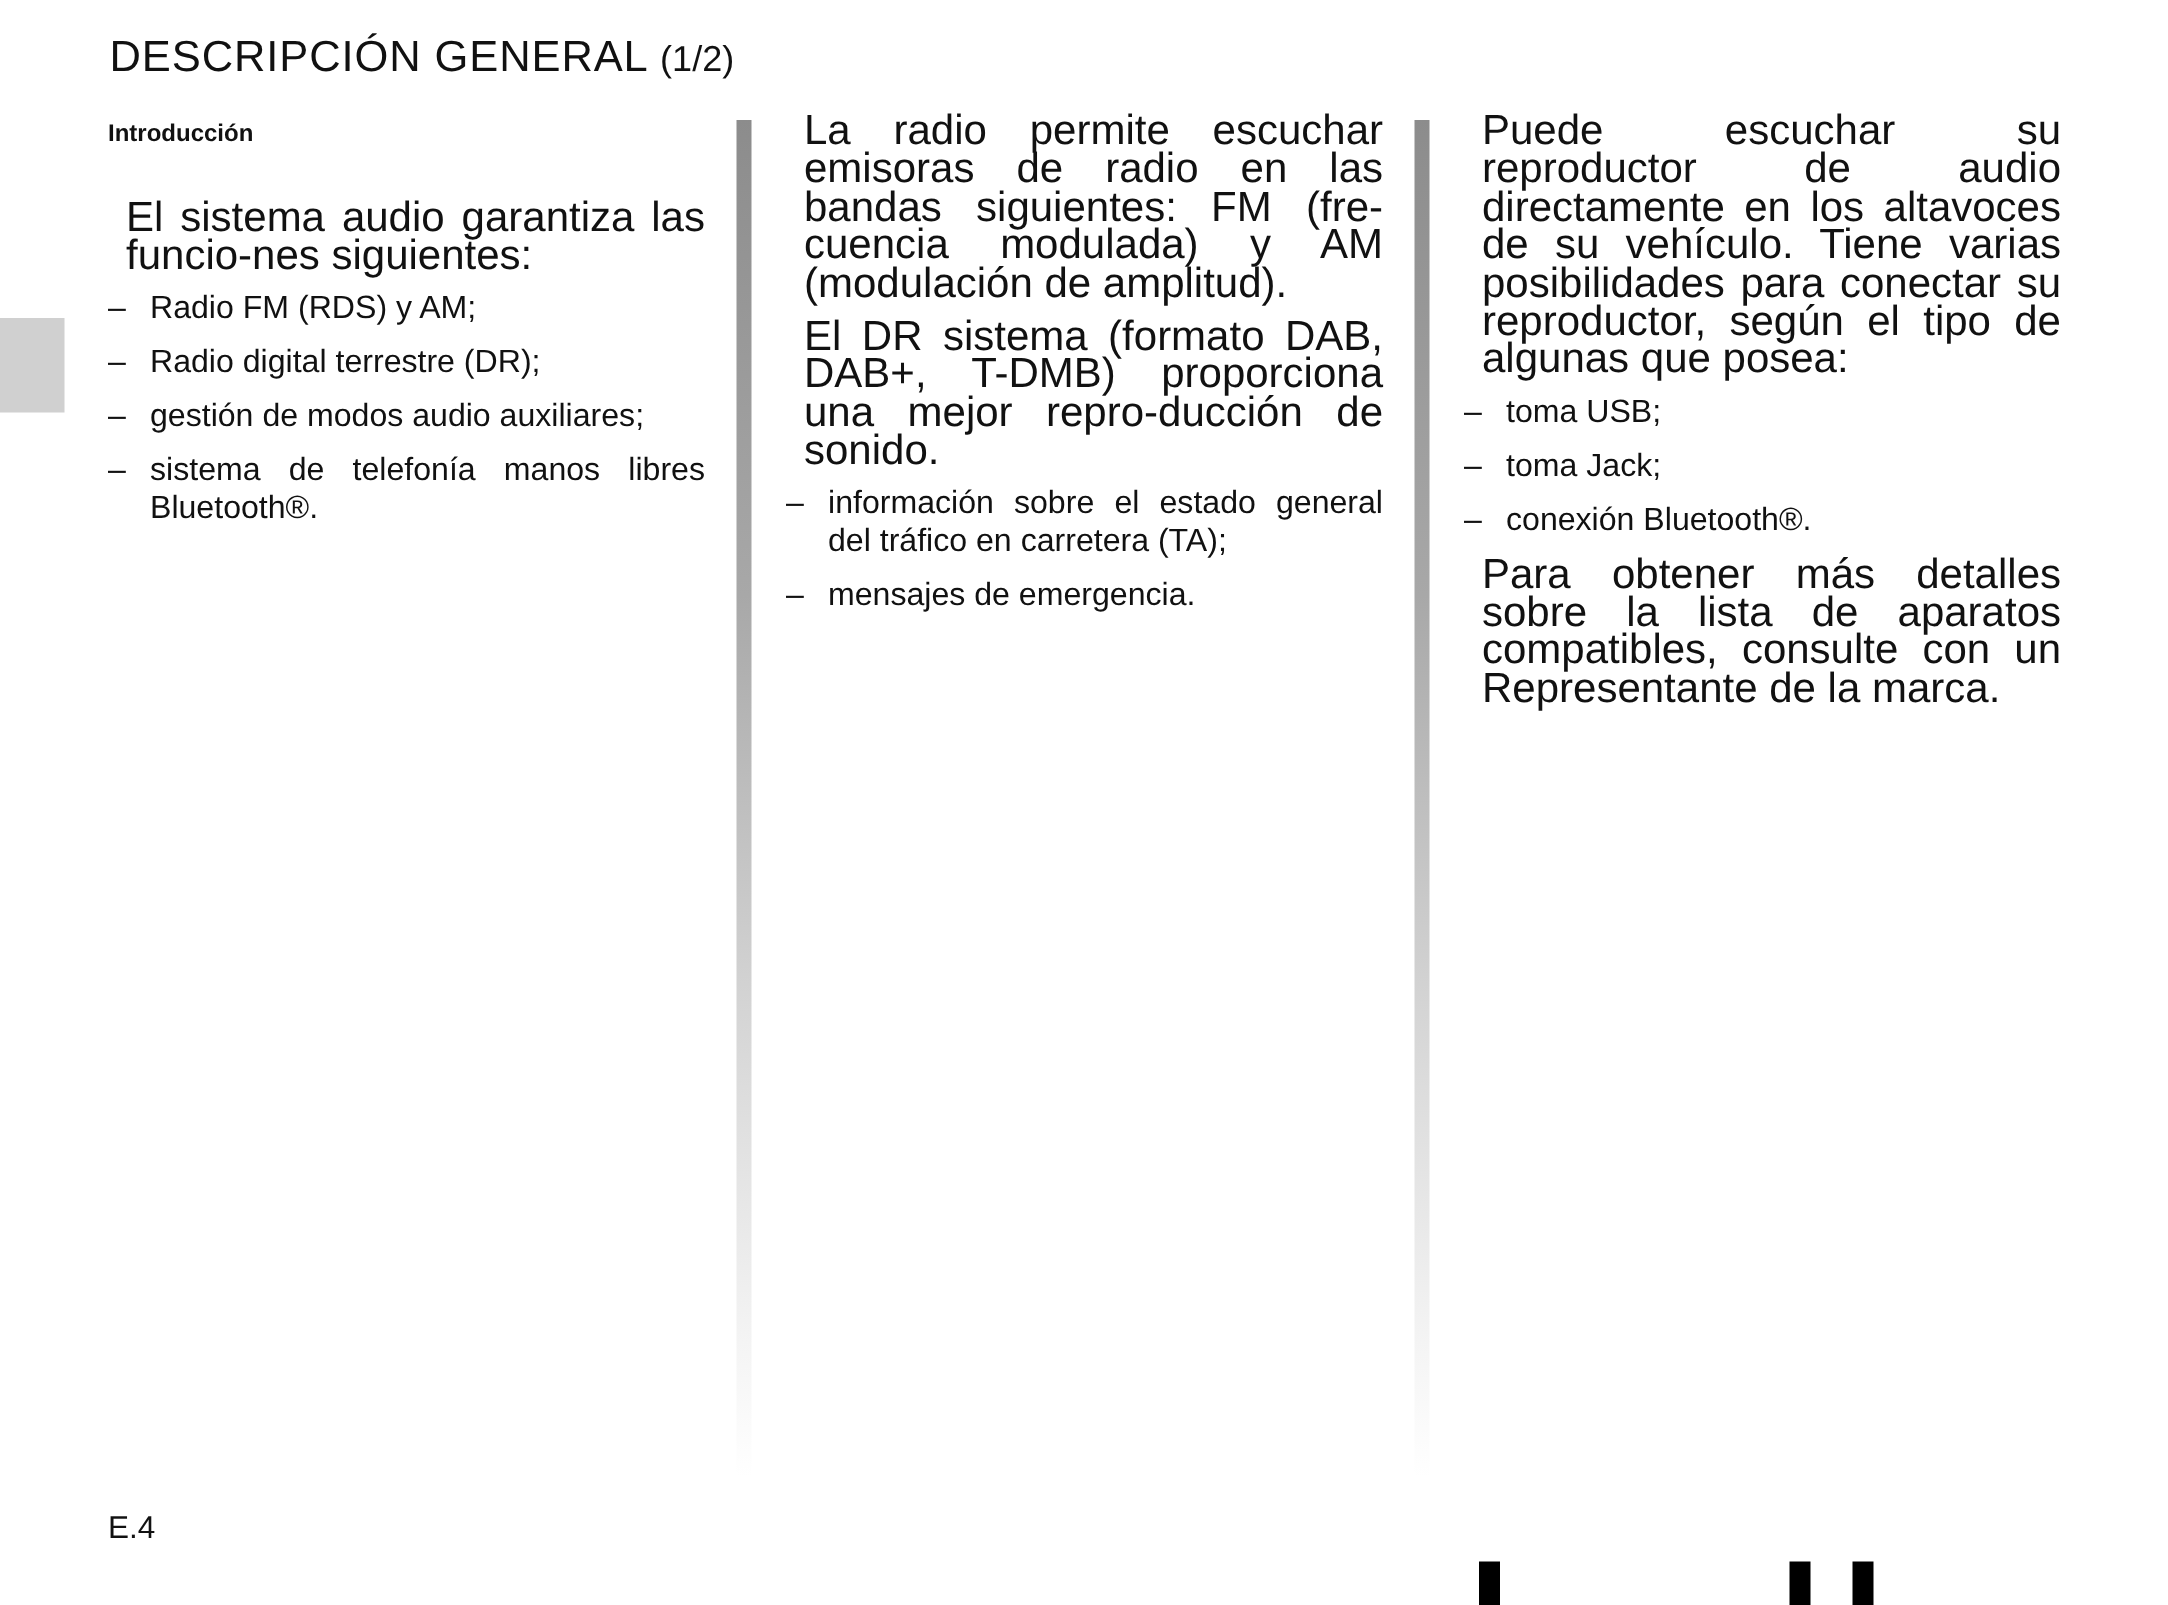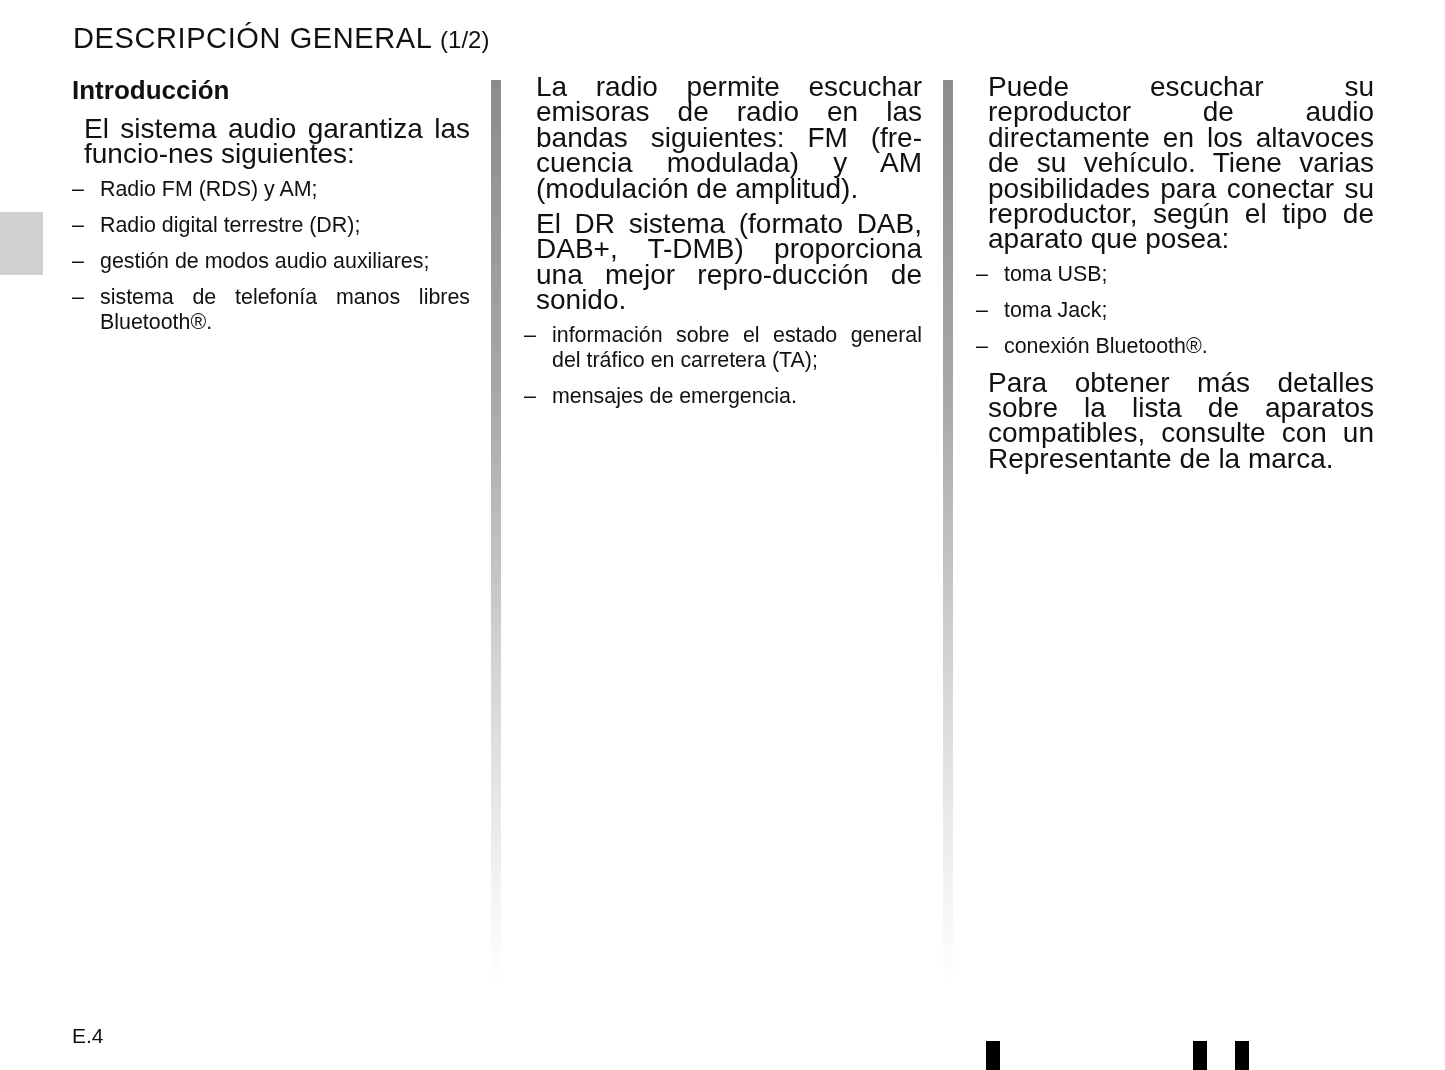--- a/index.html
+++ b/index.html
@@ -43,22 +43,22 @@
       width: 10px;
       height: 905px;
       background: linear-gradient(to bottom, #8c8c8c 0%, #a8a8a8 35%, #d4d4d4 65%, #f4f4f4 90%, #ffffff 100%);
     }
     .col {
       position: absolute;
       top: 74px;
       width: 398px;
     }
     .col h2 {
-      margin: 0 0 10px 0;
-      font-size: 26px;
+      margin: 0 0 26px 0;
+      font-size: 16px;
       font-weight: bold;
       line-height: 32px;
       white-space: nowrap;
     }
     .col p {
       margin: 0 0 10px 12px;
       font-size: 28px;
       line-height: 25.4px;
       text-align: justify;
       text-align-last: left;
@@ -80,21 +80,20 @@
     .col li .dash {
       position: absolute;
       left: 0;
       top: 0;
     }
     .page-number {
       position: absolute;
       left: 72px;
       top: 1007px;
       font-size: 21px;
-      margin-top: 17px;
     }
     .crop-mark {
       position: absolute;
       top: 1041px;
       width: 14px;
       height: 29px;
       background: #000000;
     }
   </style>
 </head>
@@ -126,21 +125,21 @@
       <p>El DR sistema (formato DAB, DAB+, T-DMB) proporciona una mejor repro-ducción de sonido.</p>
       <ul>
         <li><span class="dash">–</span><span>información sobre el estado general del tráfico en carretera (TA);</span></li>
         <li><span class="dash">–</span><span>mensajes de emergencia.</span></li>
       </ul>
     </div>
 </section>
 
 <section class="col" style="left:976px;">
   <div class="blocks">
-      <p>Puede escuchar su reproductor de audio directamente en los altavoces de su vehículo. Tiene varias posibilidades para conectar su reproductor, según el tipo de aparato que posea:</p>
+      <p>Puede escuchar su reproductor de audio directamente en los altavoces de su vehículo. Tiene varias posibilidades para conectar su reproductor, según el tipo de algunas que posea:</p>
       <ul>
         <li><span class="dash">–</span><span>toma USB;</span></li>
         <li><span class="dash">–</span><span>toma Jack;</span></li>
         <li><span class="dash">–</span><span>conexión Bluetooth®.</span></li>
       </ul>
       <p>Para obtener más detalles sobre la lista de aparatos compatibles, consulte con un Representante de la marca.</p>
     </div>
 </section>
 
 <div class="page-number">E.4</div>

